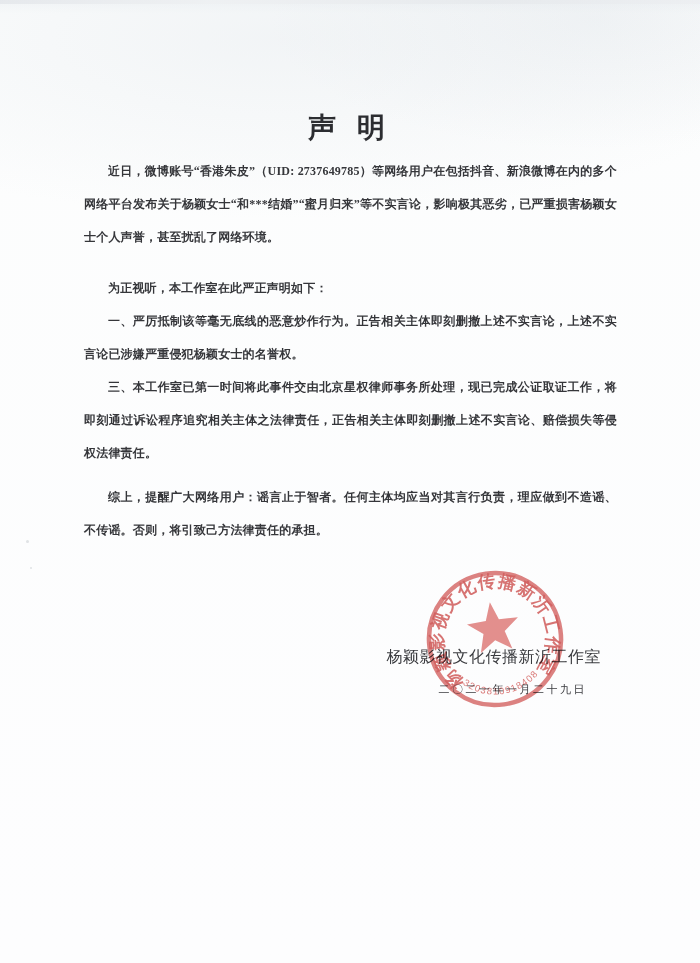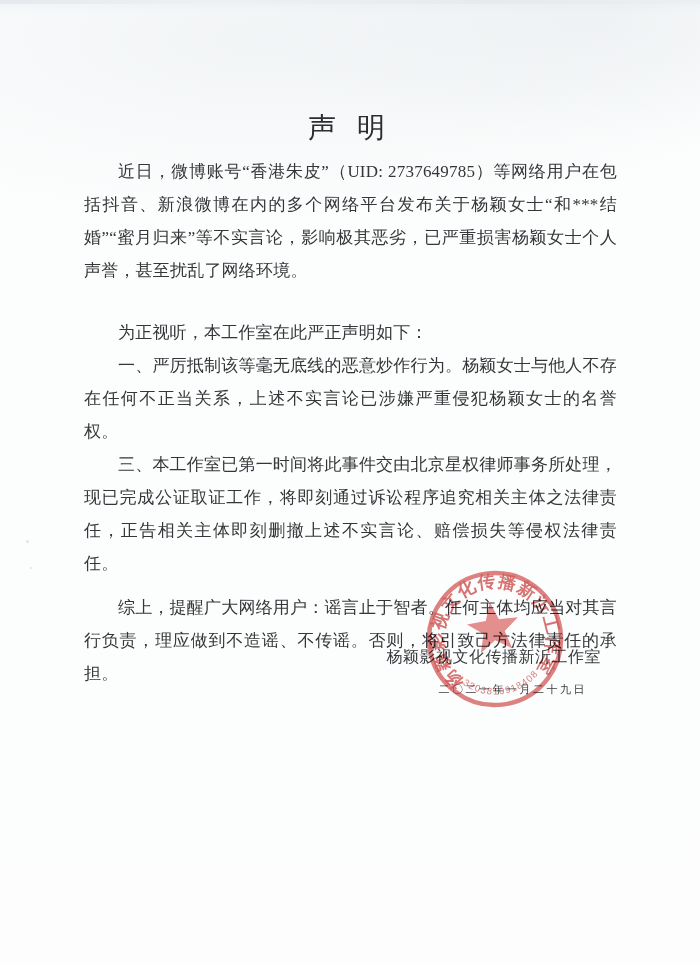--- a/index.html
+++ b/index.html
@@ -19,39 +19,40 @@
   .top-edge {
     position: absolute; top: 0; left: 0; right: 0; height: 4px;
     background: linear-gradient(90deg, #e3e6ea, #eef0f2 30%, #e6e9ec 70%, #eceef1);
     opacity: .8;
   }
   .doc-title {
     position: absolute;
     top: 90px; left: 0; right: 0;
     text-align: center;
     font-size: 28px;
-    font-weight: normal;
+    font-weight: bold;
     letter-spacing: 7px;
     color: #2c2d31;
   }
   .body-text {
     position: absolute;
     top: 155px;
     left: 84px;
     width: 533px;
-    font-size: 17px;
+    font-size: 12px;
     line-height: 33px;
     text-align: justify;
+    font-weight: bold;
   }
   .para {
     margin: 0;
     text-indent: 2em;
     letter-spacing: 0.2px;
   }
-  .para.gap-before { margin-top: 29px; }
+  .para.gap-before { margin-top: 18px; }
   .para.gap-before-lg { margin-top: 11px; }
   .signature-block { position: absolute; left: 84px; width: 533px; top: 640px; }
   .sig-name {
     text-align: right;
     padding-right: 16px;
     font-size: 16px;
     line-height: 33px;
     letter-spacing: 0.5px;
     color: #3a3b3f;
   }
@@ -80,21 +81,21 @@
 <body>
 
 <div class="page">
   <div class="top-edge"></div>
 
   <h1 class="doc-title">声 明</h1>
 
   <div class="body-text">
     <p class="para">近日，微博账号“香港朱皮”（UID: 2737649785）等网络用户在包括抖音、新浪微博在内的多个网络平台发布关于杨颖女士“和***结婚”“蜜月归来”等不实言论，影响极其恶劣，已严重损害杨颖女士个人声誉，甚至扰乱了网络环境。</p>
     <p class="para gap-before">为正视听，本工作室在此严正声明如下：</p>
-    <p class="para">一、严厉抵制该等毫无底线的恶意炒作行为。杨颖女士与他人不存在任何不正当关系，上述不实言论已涉嫌严重侵犯杨颖女士的名誉权。</p>
+    <p class="para">一、严厉抵制该等毫无底线的恶意炒作行为。正告相关主体即刻删撤上述不实言论，上述不实言论已涉嫌严重侵犯杨颖女士的名誉权。</p>
     <p class="para">三、本工作室已第一时间将此事件交由北京星权律师事务所处理，现已完成公证取证工作，将即刻通过诉讼程序追究相关主体之法律责任，正告相关主体即刻删撤上述不实言论、赔偿损失等侵权法律责任。</p>
     <p class="para gap-before-lg">综上，提醒广大网络用户：谣言止于智者。任何主体均应当对其言行负责，理应做到不造谣、不传谣。否则，将引致己方法律责任的承担。</p>
   </div>
 
   <div class="signature-block">
     <div class="sig-name">杨颖影视文化传播新沂工作室</div>
     <div class="sig-date">二〇二一年一月二十九日</div>
   </div>
 
   <svg class="seal" viewBox="-87 -87 174 174" xmlns="http://www.w3.org/2000/svg">

